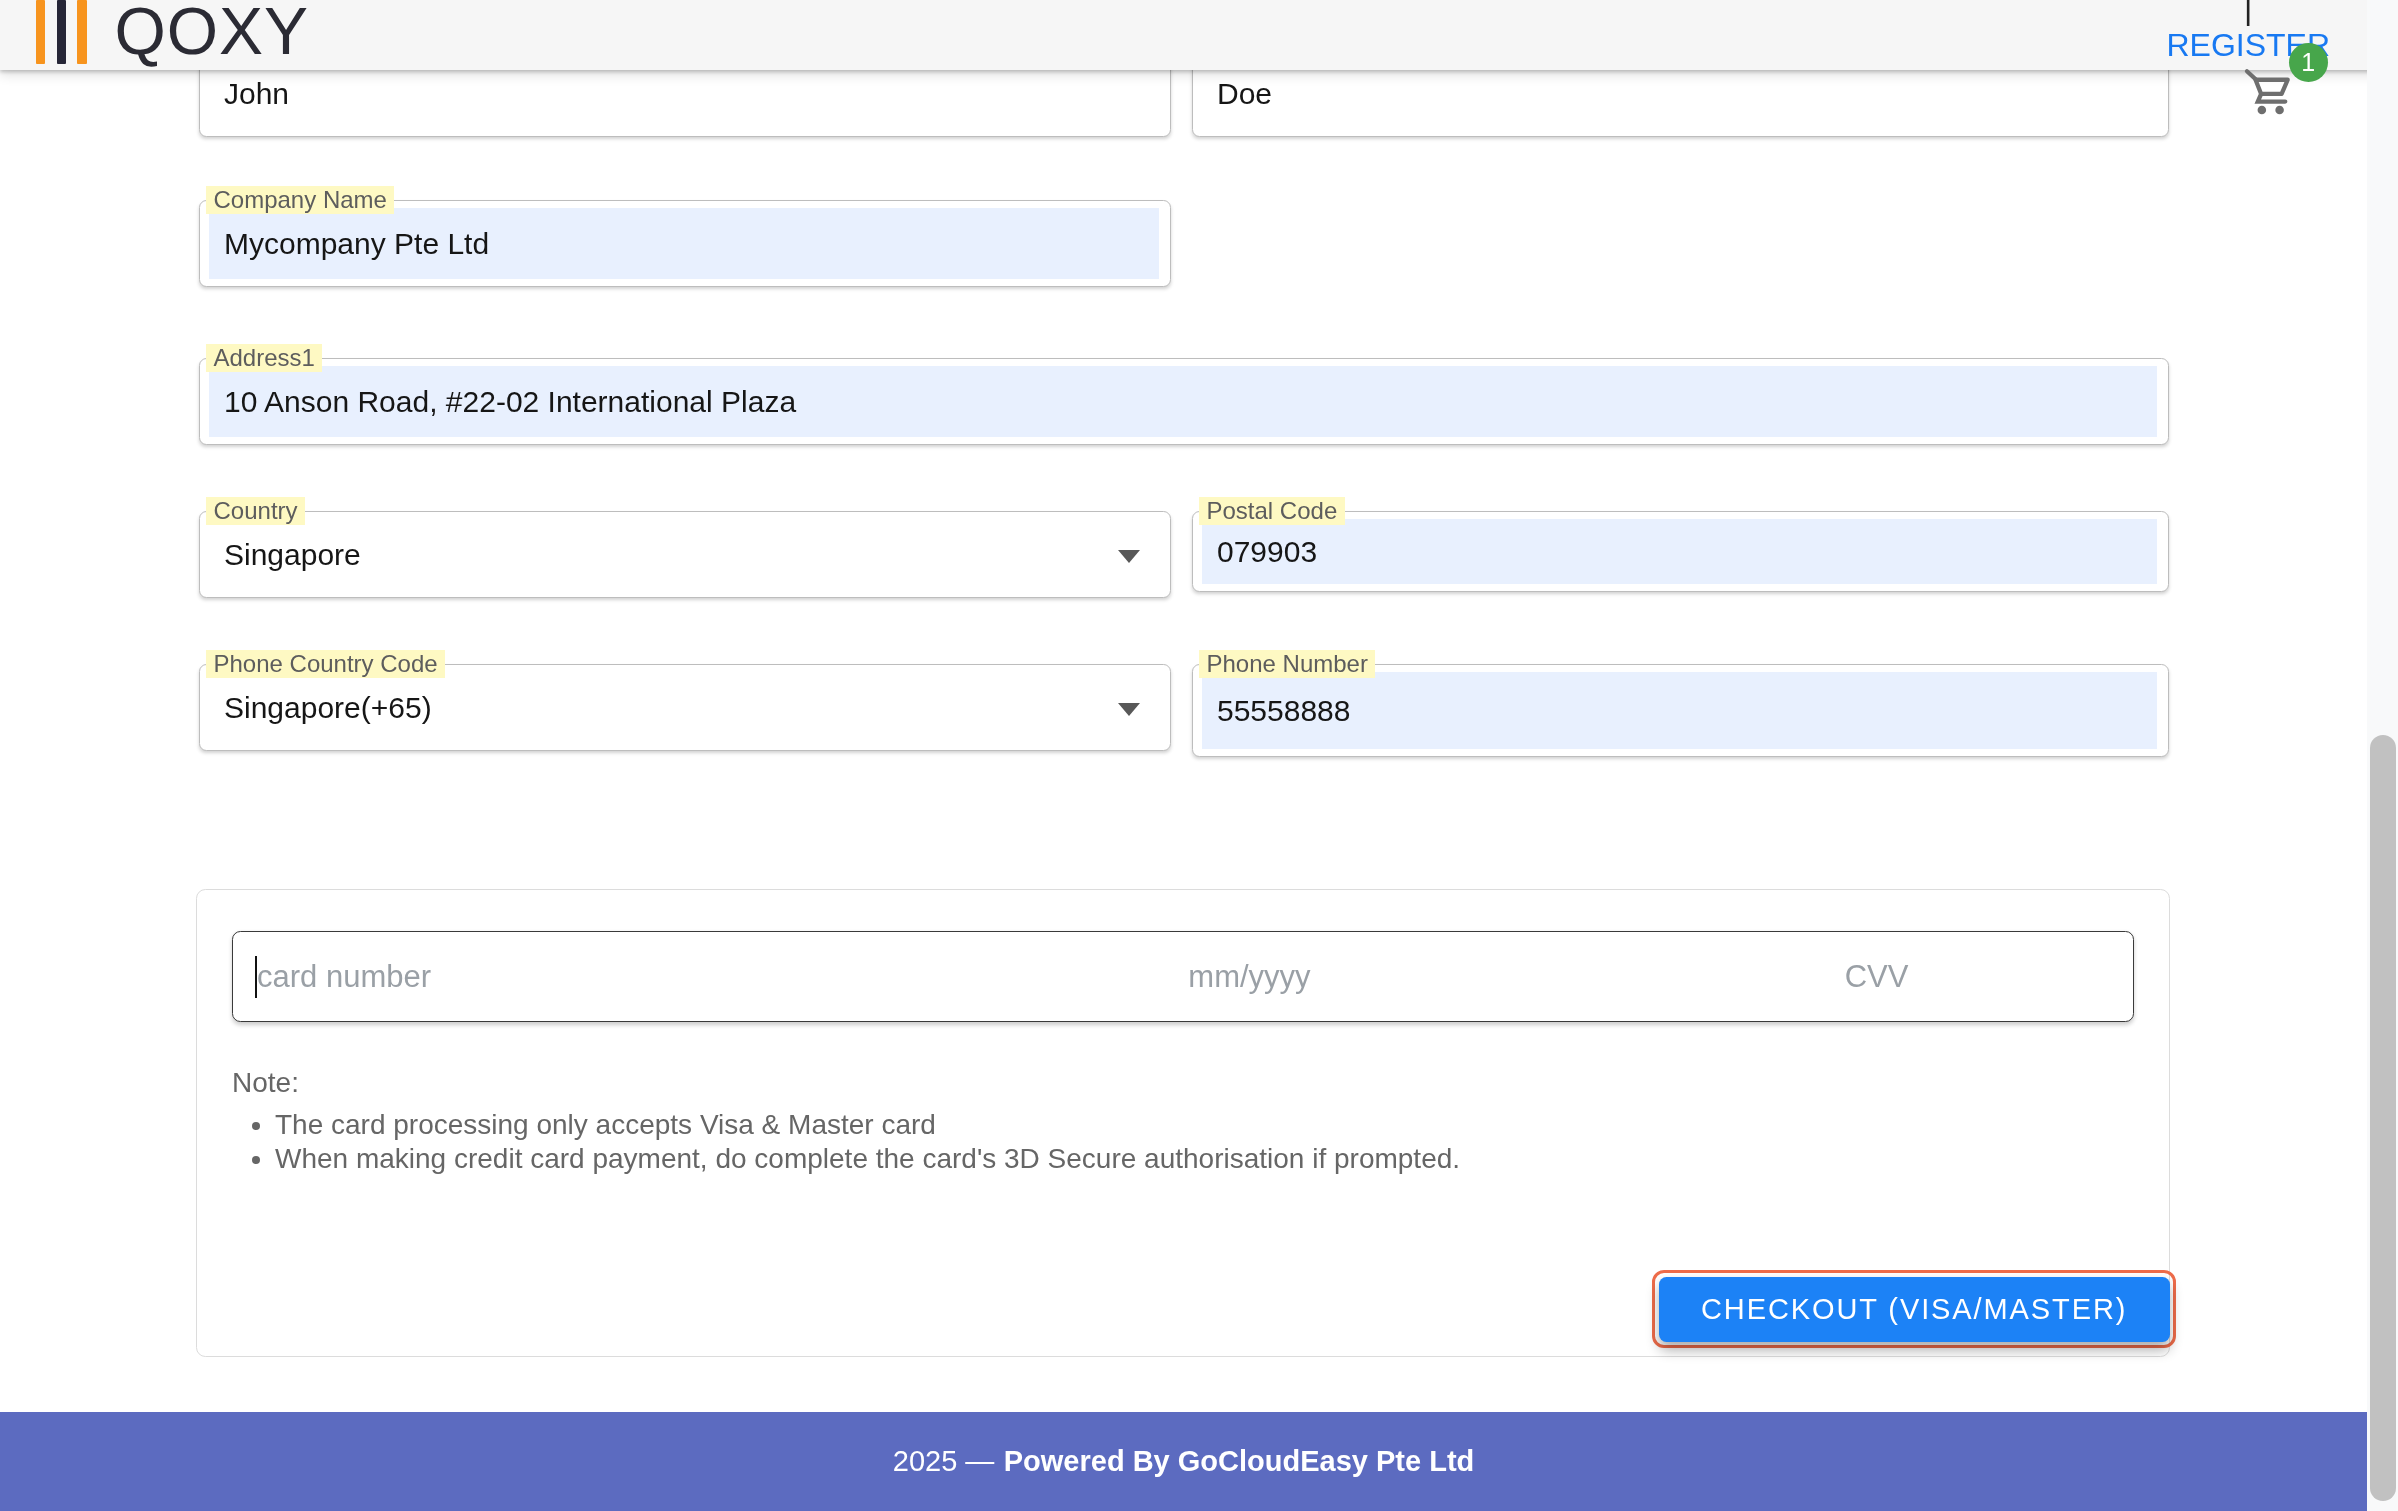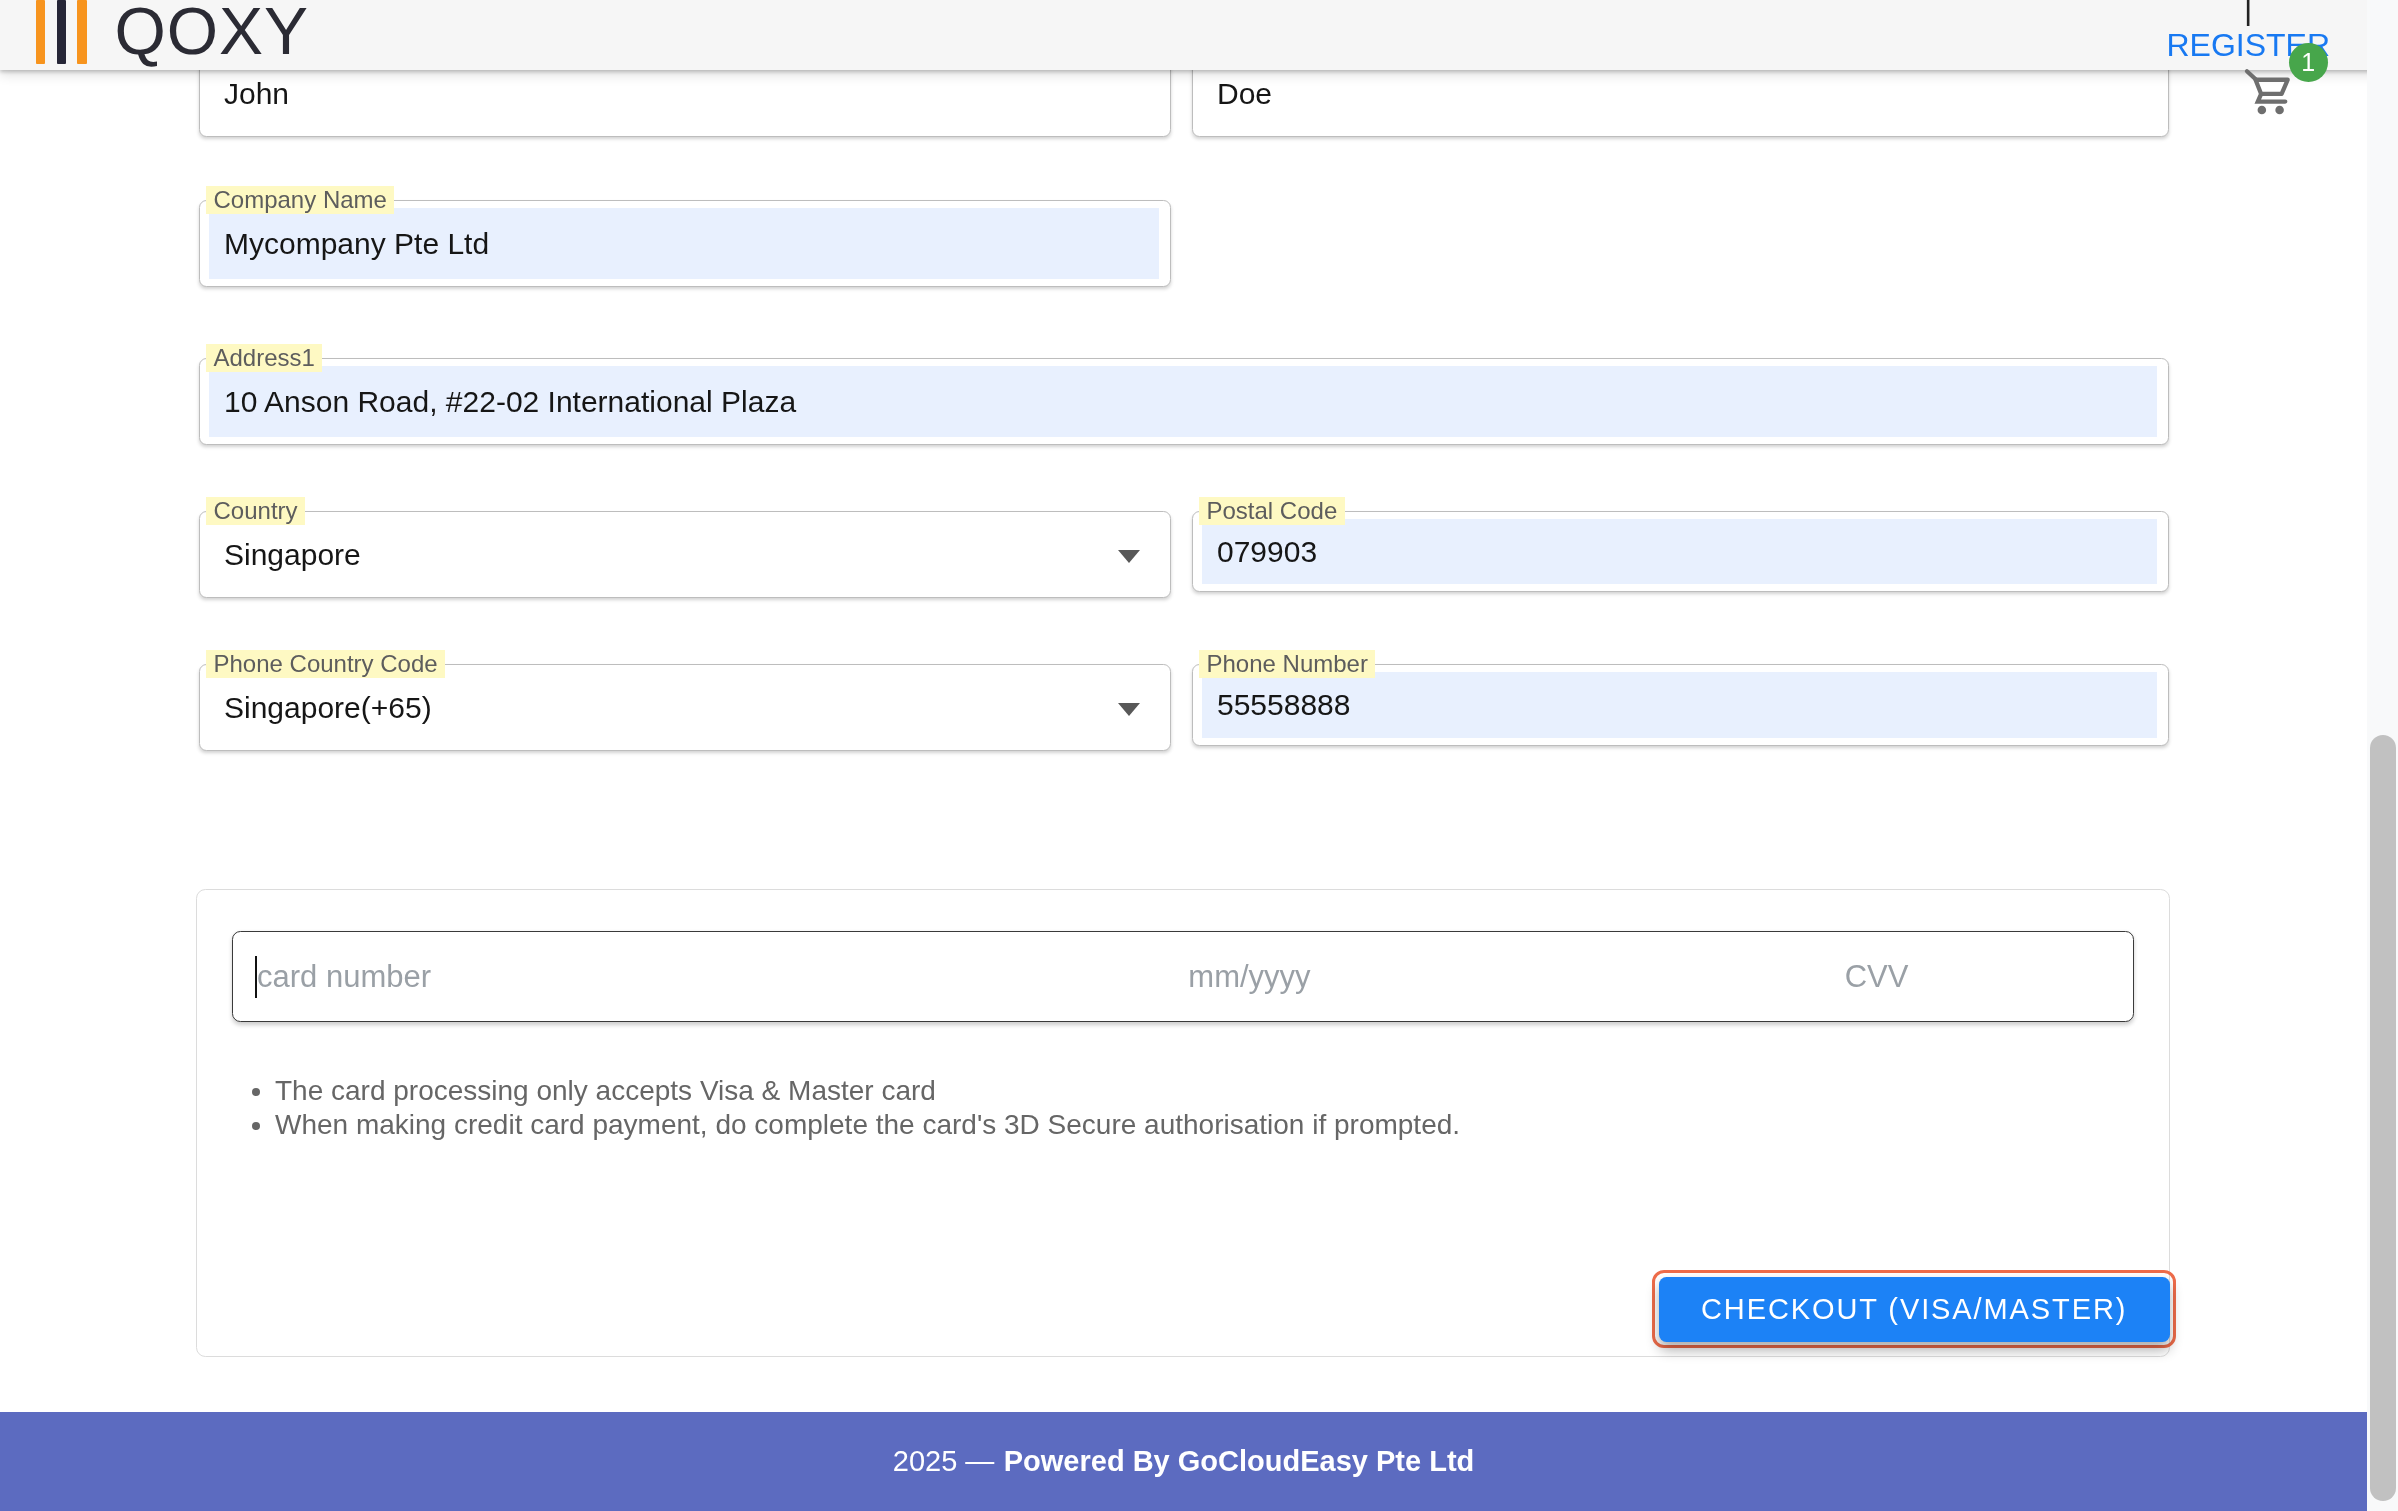--- a/index.html
+++ b/index.html
@@ -74,21 +74,21 @@
     z-index: 1;
   }
 
   #f-first   { left: 199px;  top: 51px;  width: 972px; height: 86px; z-index: 1; }
   #f-last    { left: 1192px; top: 51px;  width: 977px; height: 86px; z-index: 1; }
   #f-company { left: 199px;  top: 200px; width: 972px; height: 87px; }
   #f-address { left: 199px;  top: 358px; width: 1970px; height: 87px; }
   #f-country { left: 199px;  top: 511px; width: 972px; height: 87px; cursor: pointer; }
   #f-postal  { left: 1192px; top: 511px; width: 977px; height: 81px; }
   #f-phonecc { left: 199px;  top: 664px; width: 972px; height: 87px; cursor: pointer; }
-  #f-phone   { left: 1192px; top: 664px; width: 977px; height: 82px; text-align: center; }
+  #f-phone   { left: 1192px; top: 664px; width: 977px; height: 93px; text-align: center; }
 
   
   .payment-panel {
     position: absolute; left: 196px; top: 861px;
     width: 1974px; height: 468px;
     border: 1.9px solid #dcdcdc; border-radius: 9.4px;
     background: #fff;
     margin-top: 28px;
   }
   .card-box {
@@ -200,20 +200,21 @@
 </div>
 
 <div class="payment-panel">
   <div class="card-box">
     <div class="caret"></div>
     <input class="card-input" id="in-card" type="text" placeholder="card number" style="">
     <input class="card-input" id="in-exp" type="text" placeholder="mm/yyyy" style="">
     <input class="card-input" id="in-cvv" type="text" placeholder="CVV" style="">
   </div>
   <div class="note">
+    <div class="note-title">Note:</div>
     <ul class="note-list">
       <li>The card processing only accepts Visa &amp; Master card</li>
       <li>When making credit card payment, do complete the card's 3D Secure authorisation if prompted.</li>
     </ul>
   </div>
 </div>
 
 <div class="checkout-ring">
   <button class="checkout-btn">CHECKOUT (VISA/MASTER)</button>
 </div>

